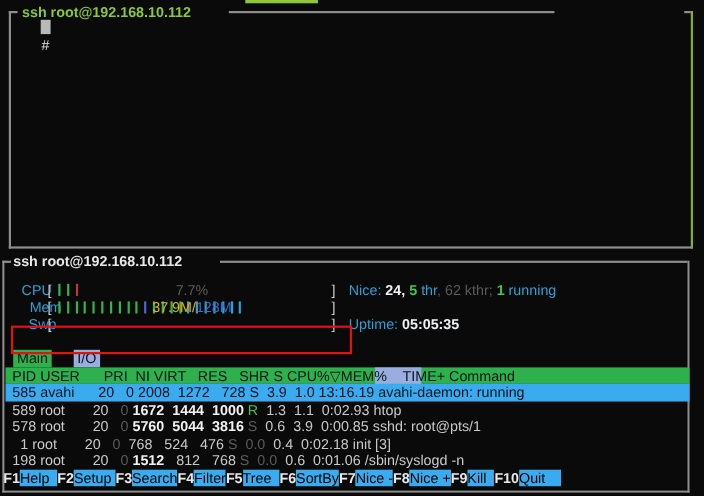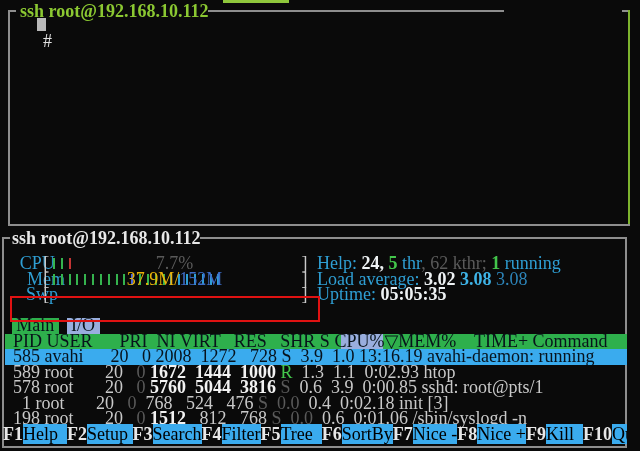--- a/index.html
+++ b/index.html
@@ -1,17 +1,17 @@
 <!DOCTYPE html>
 <html><head>
 <meta charset="utf-8">
 <style>
   html,body{margin:0;padding:0;background:#000;}
   #screen{position:relative;width:640px;height:451px;background:#0a0a0a;overflow:hidden;
-    font-family:Liberation Serif, serif;font-size:18px;color:#c9c9c9;}
+    font-family:Liberation Sans, sans-serif;font-size:13px;color:#c9c9c9;}
   .abs{position:absolute;}
   .pre{white-space:pre;}
   
   .cy{color:#2f9fd4;} .wb{color:#eef2f4;font-weight:bold;} .gb{color:#43c64b;font-weight:bold;}
   .dm{color:#5a5a5a;} .c2{color:#3eb3e6;font-weight:bold;} .c3{color:#2d85ba;}
   .tl{color:#eab308;} .bl{color:#3c6cc8;} .fg{color:#c9c9c9;}
   .bright{color:#f2f2f2;font-weight:bold;} .grn{color:#43c64b;} .gt{color:#8bc832;font-weight:bold;}
   .hb{color:#08131a;}
   .hline-border{background:#8e8e8e;}
   
@@ -67,21 +67,21 @@
 
     <div id="htop" class="abs" style="left:0;top:26px;right:0;">
         <div class="htop-line">
           <span class="cy pre abs" style="left: 17.654px; top: 0px;">CPU</span>
           <span class="fg pre abs" style="left: 41.135px; top: 0px;">[</span>
           <div class="bar g" style="left: 50.962px;"></div>
           <div class="bar g" style="left: 58.789px;"></div>
           <div class="bar r" style="left: 66.616px;"></div>
           <span class="meter-text pre"><span class="dm pre">7.7%</span></span>
           <span class="fg pre abs" style="left: 299.426px; top: 0px;">]</span>
-          <span class="pre abs" style="left: 315.08px; top: 0px;"><span class="pre"><span class="cy pre">Help: </span><span class="wb pre">24, </span><span class="gb pre">5</span><span class="cy pre"> thr</span><span class="dm pre">, 62 kthr; </span><span class="gb pre">1</span><span class="cy pre"> running</span></span></span>
+          <span class="pre abs" style="left: 315.08px; top: 0px;"><span class="pre"><span class="cy pre">Nice: </span><span class="wb pre">24, </span><span class="gb pre">5</span><span class="cy pre"> thr</span><span class="dm pre">, 62 kthr; </span><span class="gb pre">1</span><span class="cy pre"> running</span></span></span>
         </div>
         <div class="htop-line">
           <span class="cy pre abs" style="left: 25px; top: 0px;">Mem</span>
           <span class="fg pre abs" style="left: 41.135px; top: 0px;">[</span>
           <div class="bar g" style="left: 50.962px;"></div>
           <div class="bar g" style="left: 58.789px;"></div>
           <div class="bar g" style="left: 66.616px;"></div>
           <div class="bar g" style="left: 74.443px;"></div>
           <div class="bar g" style="left: 82.27px;"></div>
           <div class="bar g" style="left: 90.097px;"></div>
@@ -94,23 +94,22 @@
           <div class="bar g" style="left: 144.886px;"></div>
           <div class="bar g" style="left: 152.713px;"></div>
           <div class="bar g" style="left: 160.54px;"></div>
           <div class="bar c" style="left: 168.367px;"></div>
           <div class="bar c" style="left: 176.194px;"></div>
           <div class="bar c" style="left: 184.021px;"></div>
           <div class="bar c" style="left: 191.848px;"></div>
           <div class="bar c" style="left: 199.675px;"></div>
           <div class="bar c" style="left: 207.502px;"></div>
           <div class="bar c" style="left: 215.329px;"></div>
-          <span class="meter-text pre"><span class="tl pre">37.9M/</span><span class="bl pre">152M</span></span>
+          <span class="meter-text pre"><span class="tl pre">37.9M/</span><span class="bl pre">128M</span></span>
           <span class="fg pre abs" style="left: 299.426px; top: 0px;">]</span>
-          <span class="pre abs" style="left: 315.08px; top: 0px;"><span class="pre"><span class="cy pre">Load average: </span><span class="wb pre">3.02 </span><span class="c2 pre">3.08 </span><span class="c3 pre">3.08</span></span></span>
         </div>
         <div class="htop-line">
           <span class="cy pre abs" style="left: 24px; top: 0px;">Swp</span>
           <span class="fg pre abs" style="left: 41.135px; top: 0px;">[</span>
           <span class="fg pre abs" style="left: 299.426px; top: 0px;">]</span>
           <span class="pre abs" style="left: 315.08px; top: 0px;"><span class="pre"><span class="cy pre">Uptime: </span><span class="wb pre">05:05:35</span></span></span>
         </div>
         <div class="htop-line"></div>
         <div class="htop-line">
           <span class="hb pre abs" style="left: 9.827px; top: 0px; background: rgb(46, 176, 76);"> Main </span>

